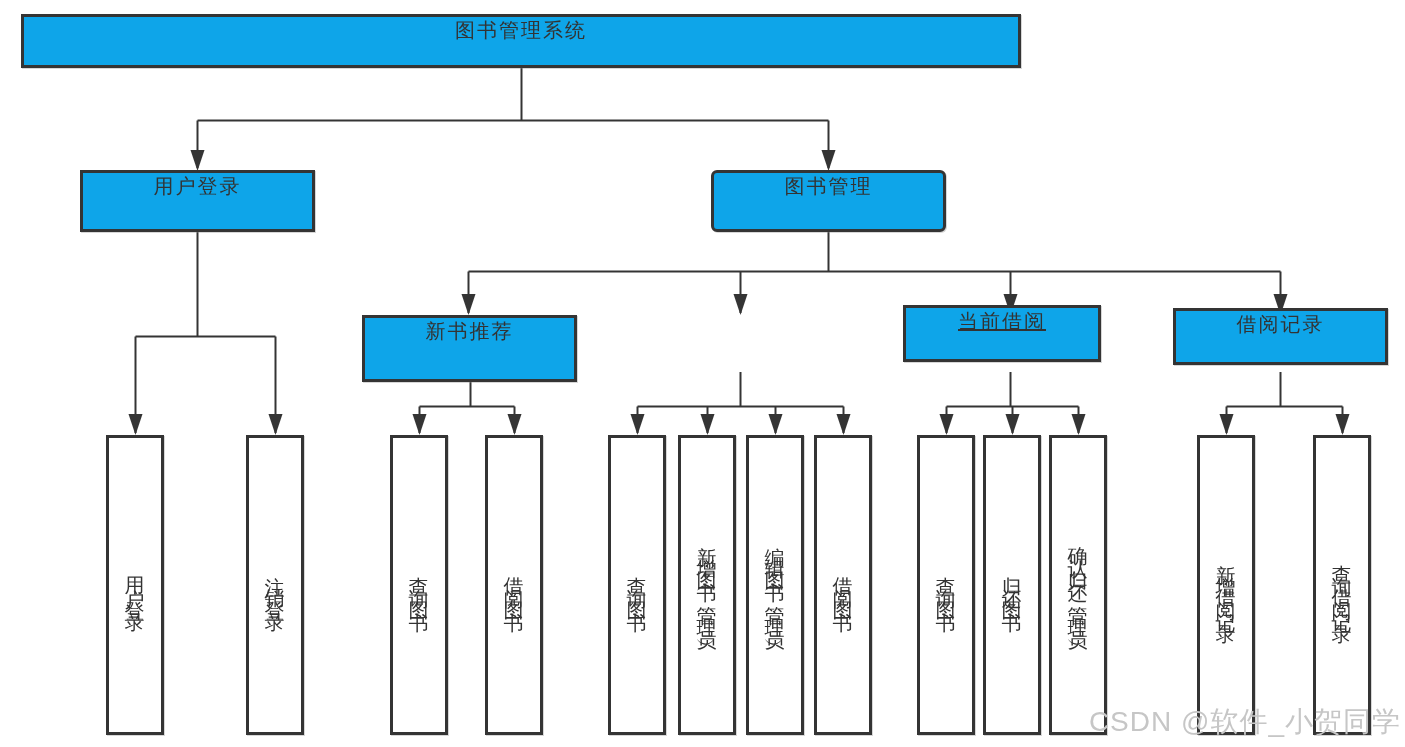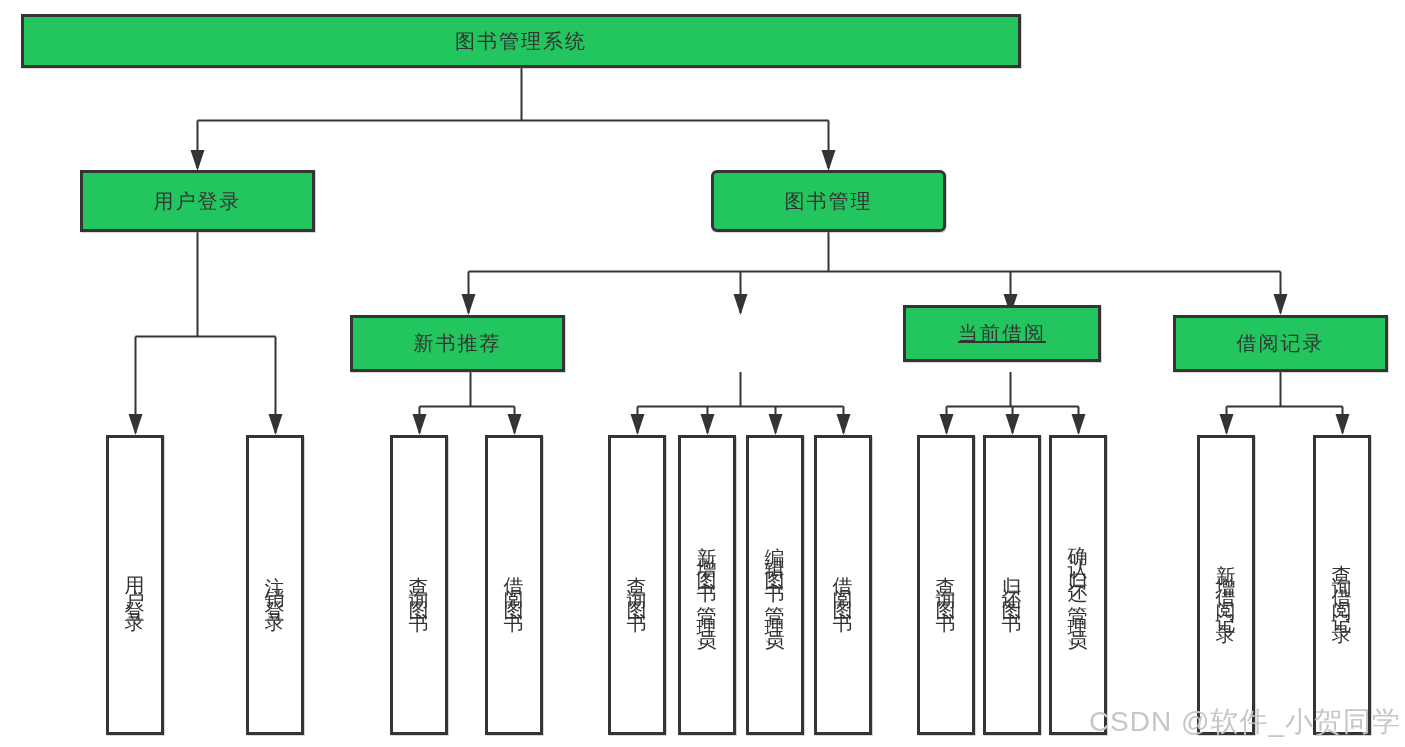--- a/index.html
+++ b/index.html
@@ -18,23 +18,22 @@
   .wires {
     position: absolute;
     left: 0; top: 0;
     width: 1405px;
     height: 747px;
   }
   .node {
     position: absolute;
     box-sizing: border-box;
     border: 3px solid #343434;
-    background: #22c55e;
+    background: #0ea5e9;
     display: flex;
-    align-items: center;
     justify-content: center;
     color: #333333;
     font-size: 20px;
     letter-spacing: 2px;
     box-shadow: 1px 1px 0 rgba(140,140,140,0.35);
     z-index: 2;
   }
   .leaf {
     position: absolute;
     box-sizing: border-box;
@@ -145,27 +144,27 @@
     <span>图书管理系统</span>
   </div>
 
   <div class="node" style="left:80px; top:170px; width:235px; height:62px;">
     <span>用户登录</span>
   </div>
   <div class="node" style="left:711px; top:170px; width:235px; height:62px;border-radius:6px;">
     <span>图书管理</span>
   </div>
 
-  <div class="node" style="left:350px; top:315px; width:215px; height:57px;">
+  <div class="node" style="left:362px; top:315px; width:215px; height:67px;">
     <span>新书推荐</span>
   </div>
   <div class="node" style="left:903px; top:305px; width:198px; height:57px;text-decoration:underline;">
     <span>当前借阅</span>
   </div>
-  <div class="node" style="left:1173px; top:315px; width:215px; height:57px;">
+  <div class="node" style="left:1173px; top:308px; width:215px; height:57px;">
     <span>借阅记录</span>
   </div>
 
   <div class="leaf" style="left:106px;">
     <span>用户登录</span>
   </div>
   <div class="leaf" style="left:246px;">
     <span>注销登录</span>
   </div>
 

